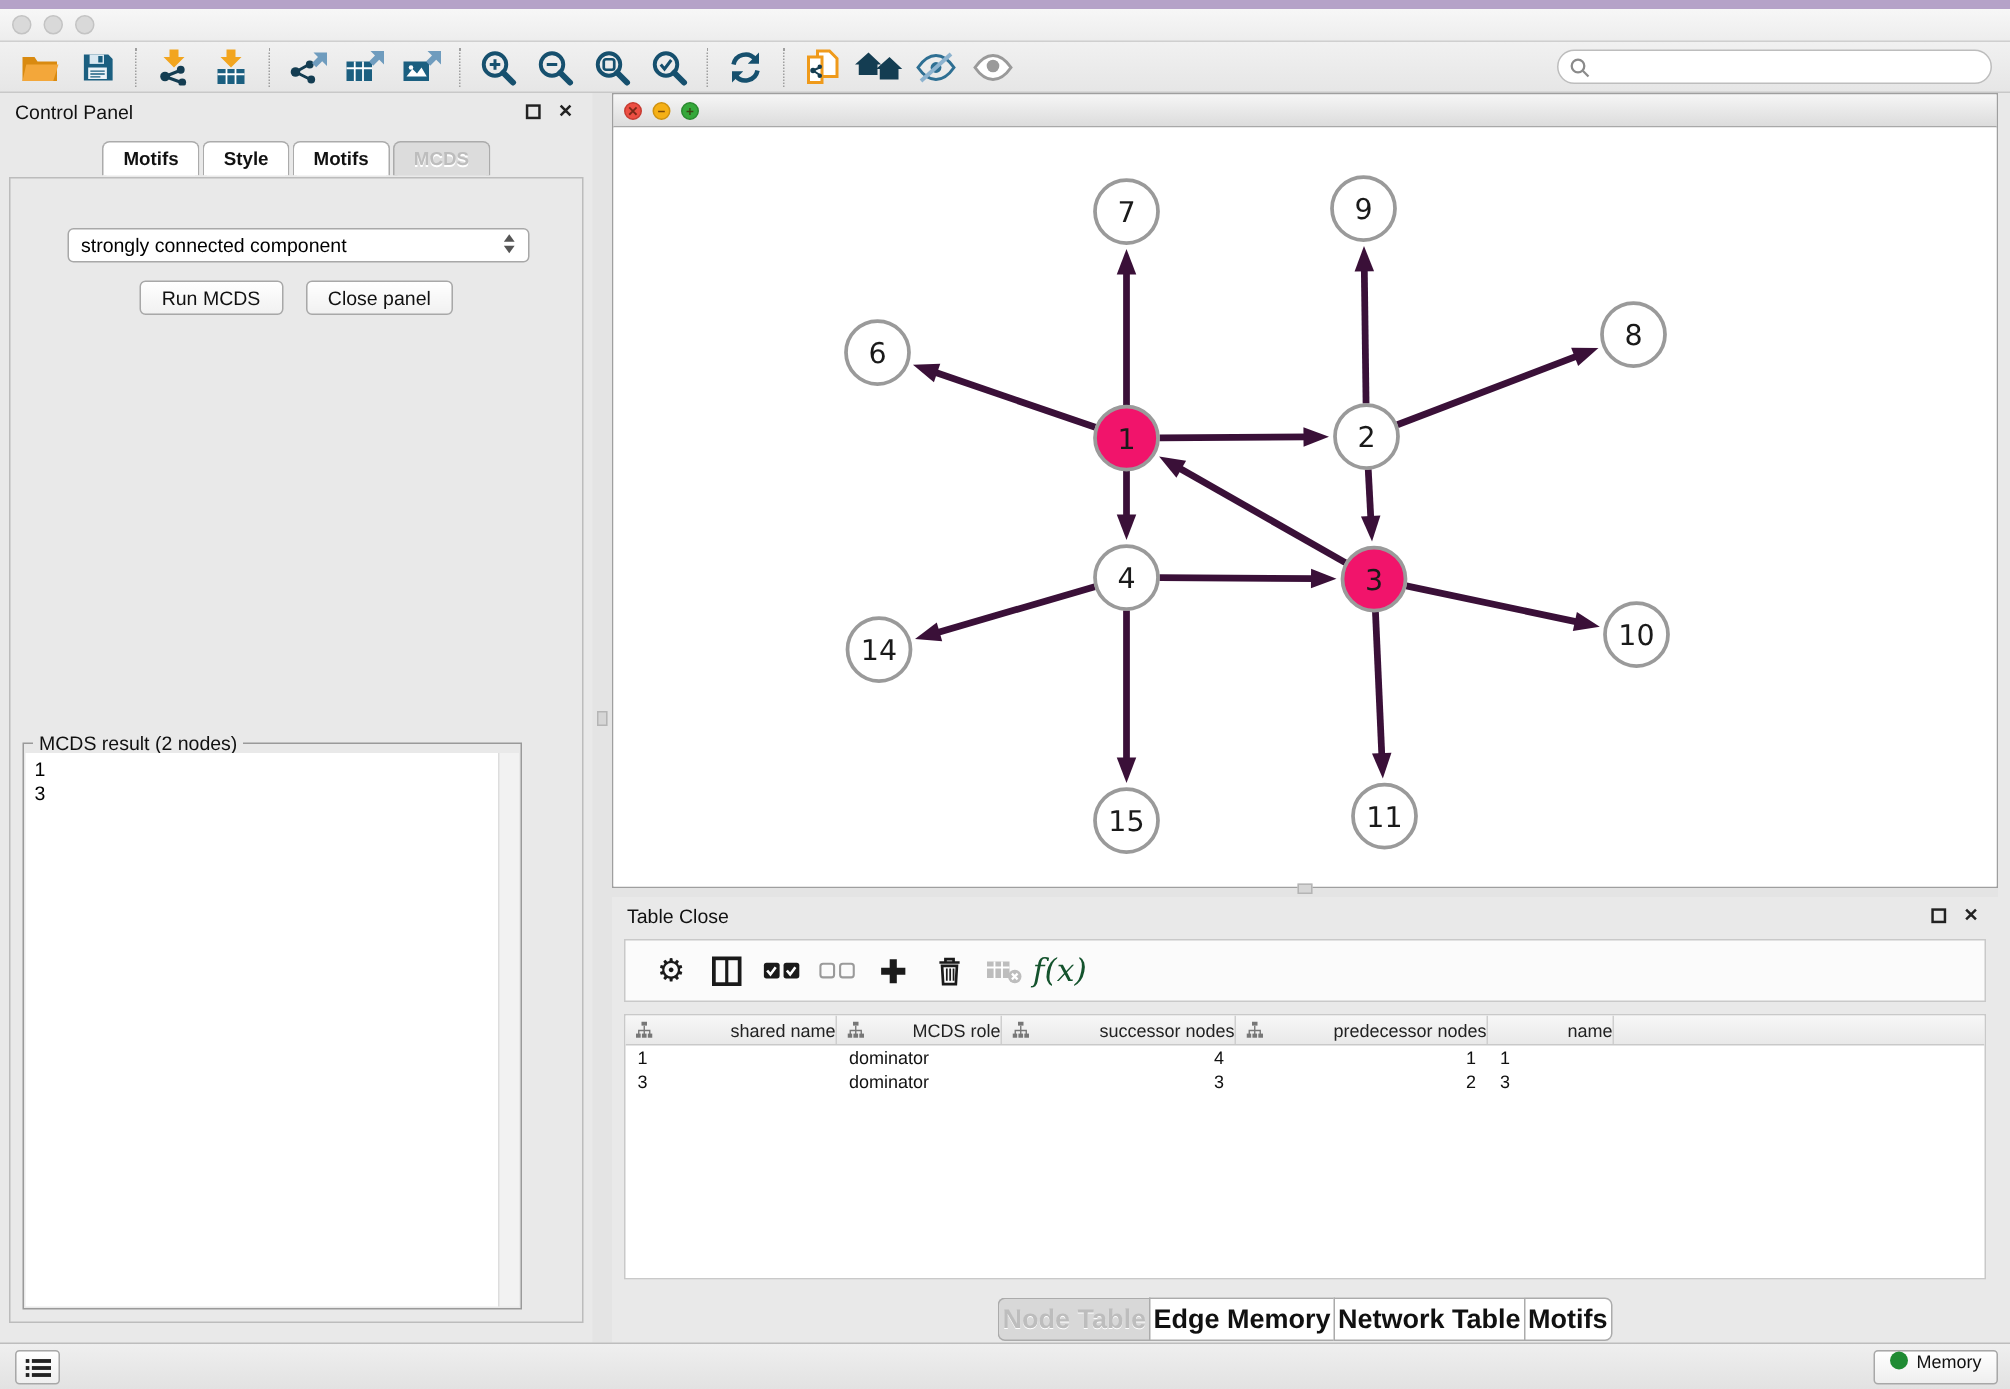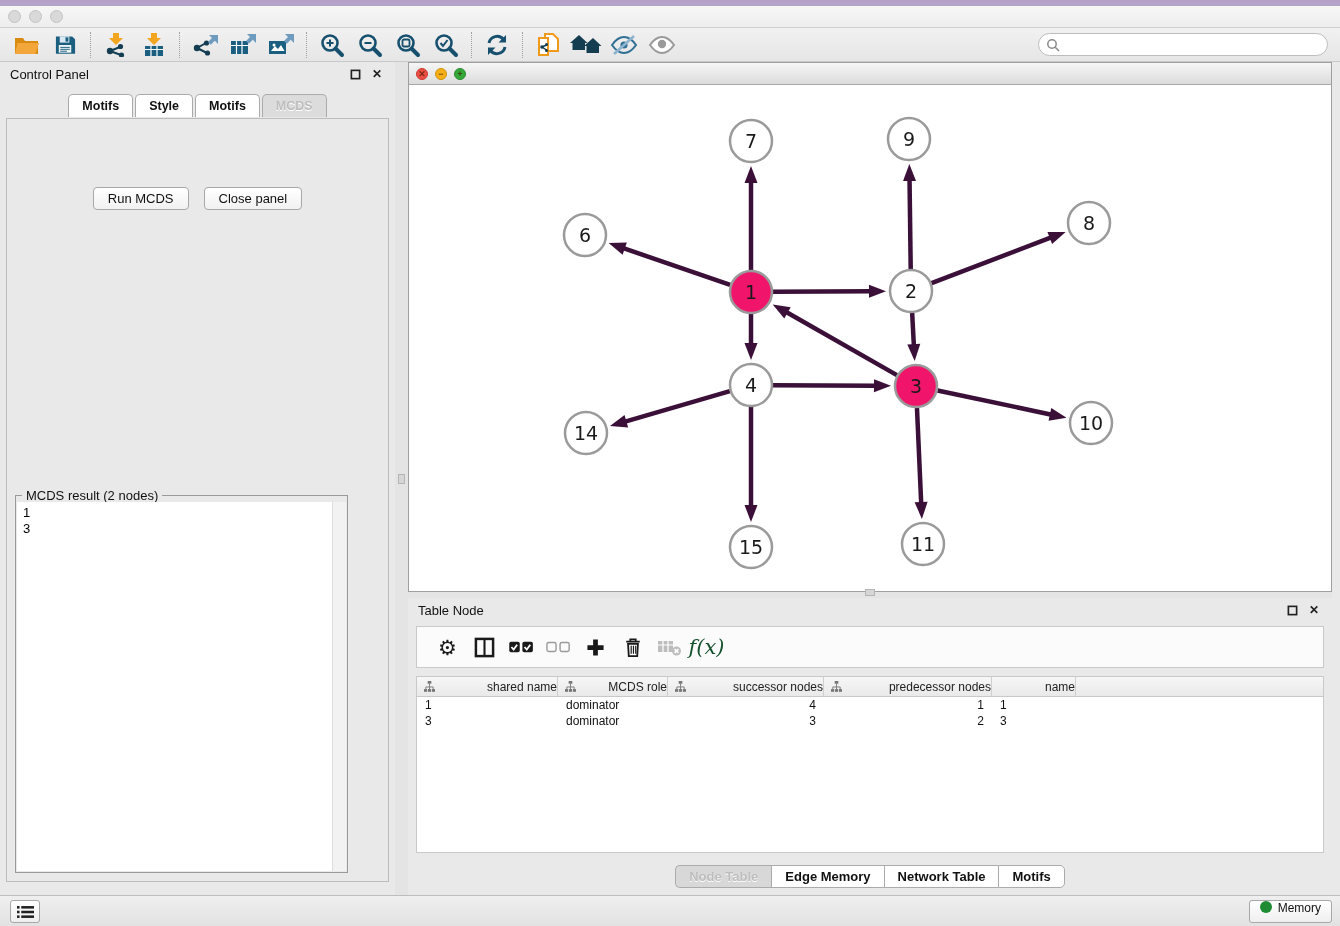--- a/index.html
+++ b/index.html
@@ -75,21 +75,21 @@
   .tp-btn.disabled { cursor:default; }
   #tp-table { position:absolute; left:8px; top:78px; width:908px; height:177px; background:#fff;
     border:1px solid #c9c9c9; overflow:hidden; }
   .th-row { display:flex; height:20px; background:linear-gradient(#f7f7f7,#e9e9e9); border-bottom:1px solid #c9c9c9; }
   .th-cell { position:relative; display:flex; align-items:center; justify-content:flex-end;
     font-size:12px; color:#222; border-right:1px solid #cfcfcf; }
   .th-cell .tree-ico { position:absolute; left:7px; top:4px; }
   .tb-row { display:flex; height:16px; font-size:12px; color:#111; align-items:center; }
   .tb-cell { padding:0 8px; overflow:hidden; white-space:nowrap; }
   #tp-tabs { position:absolute; left:0; top:267px; width:100%; display:flex; justify-content:center; }
-  .tp-tab { font-size:13px; font-weight:bold; background:#fff; border:1px solid #ababab; padding:3px 13px;
+  .tp-tab { font-size:18px; font-weight:bold; background:#fff; border:1px solid #ababab; padding:3px 2px;
     color:#111; cursor:pointer; border-right:none; }
   .tp-tab:first-child { border-radius:5px 0 0 5px; }
   .tp-tab:last-child { border-radius:0 5px 5px 0; border-right:1px solid #ababab; }
   .tp-tab.selected { background:#d8d8d8; color:#bdbdbd; text-shadow:0 1px 0 #fff; }
 
   
   #statusbar { position:absolute; left:0; top:895px; width:1340px; height:31px;
     background:linear-gradient(#efefef,#e2e2e2); border-top:1px solid #bdbdbd; }
   #status-list-btn { position:absolute; left:10px; top:4px; width:30px; height:23px; background:linear-gradient(#fff,#efefef);
     border:1px solid #a8a8a8; border-radius:3px; display:flex; align-items:center; justify-content:center; cursor:pointer; }
@@ -257,20 +257,29 @@
       </span>
       <span class="mini-btn">✕</span>
     </div>
     <div id="cp-tabs">
       <span class="cp-tab">Motifs</span>
       <span class="cp-tab">Style</span>
       <span class="cp-tab">Motifs</span>
       <span class="cp-tab selected">MCDS</span>
     </div>
     <div id="cp-body">
+      <div id="criterion-select">
+        <span>strongly connected component</span>
+        <span class="stepper">
+          <svg width="9" height="15" viewBox="0 0 10 16">
+              <path d="M5 1l4 5.5H1z" fill="#555"></path>
+              <path d="M5 15l4-5.5H1z" fill="#555"></path>
+            </svg>
+        </span>
+      </div>
       <div id="cp-buttons">
         <button class="cy-btn">Run MCDS</button>
         <button class="cy-btn">Close panel</button>
       </div>
       <div id="mcds-fieldset">
         <span id="mcds-legend">MCDS result (2 nodes)</span>
         <div id="mcds-text">1
 3</div>
         <div id="mcds-scroll"></div>
       </div>
@@ -343,21 +352,21 @@
         </svg>
     </div>
   </div>
 
   <div id="h-divider">
       <span class="handle"></span>
     </div>
 
   <div id="table-panel">
     <div class="panel-header">
-      <span>Table Node</span>
+      <span>Table Close</span>
       <span class="spacer"></span>
       <span class="mini-btn">
         <svg width="11" height="11" viewBox="0 0 12 12">
             <rect x="1.5" y="1.5" width="9" height="9" fill="none" stroke="#222" stroke-width="1.8"></rect>
           </svg>
       </span>
       <span class="mini-btn">✕</span>
     </div>
     <div id="tp-toolbar">
       <span class="tp-btn">

